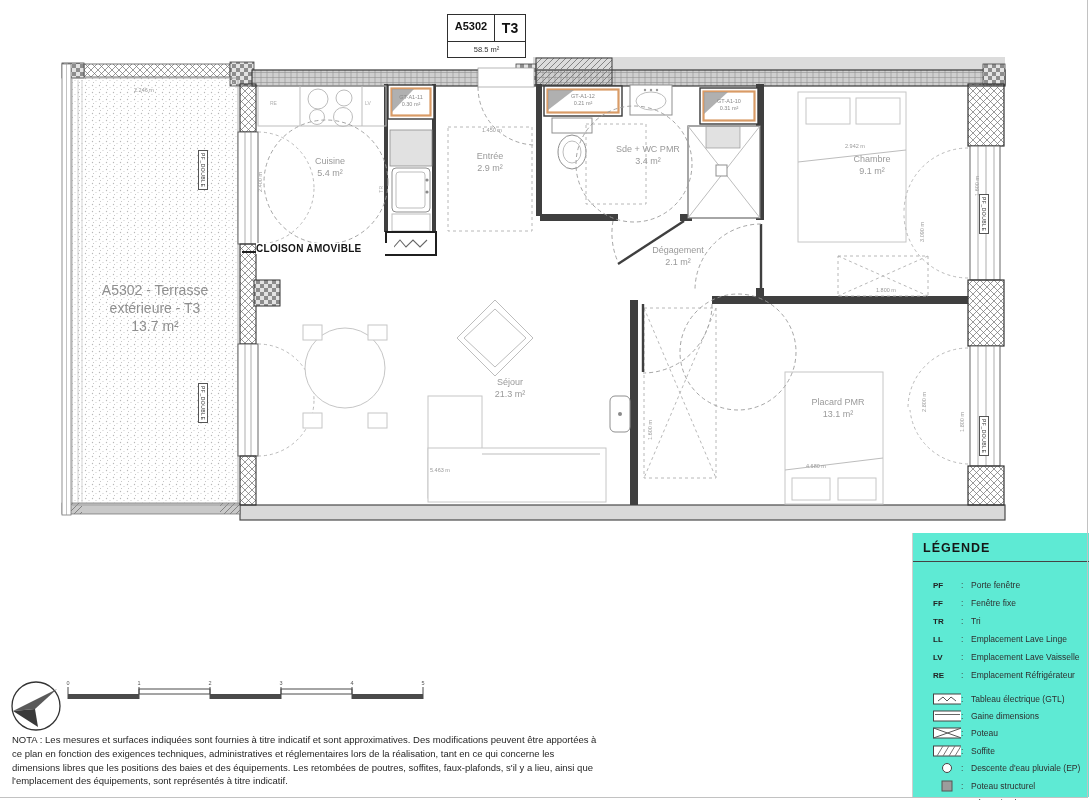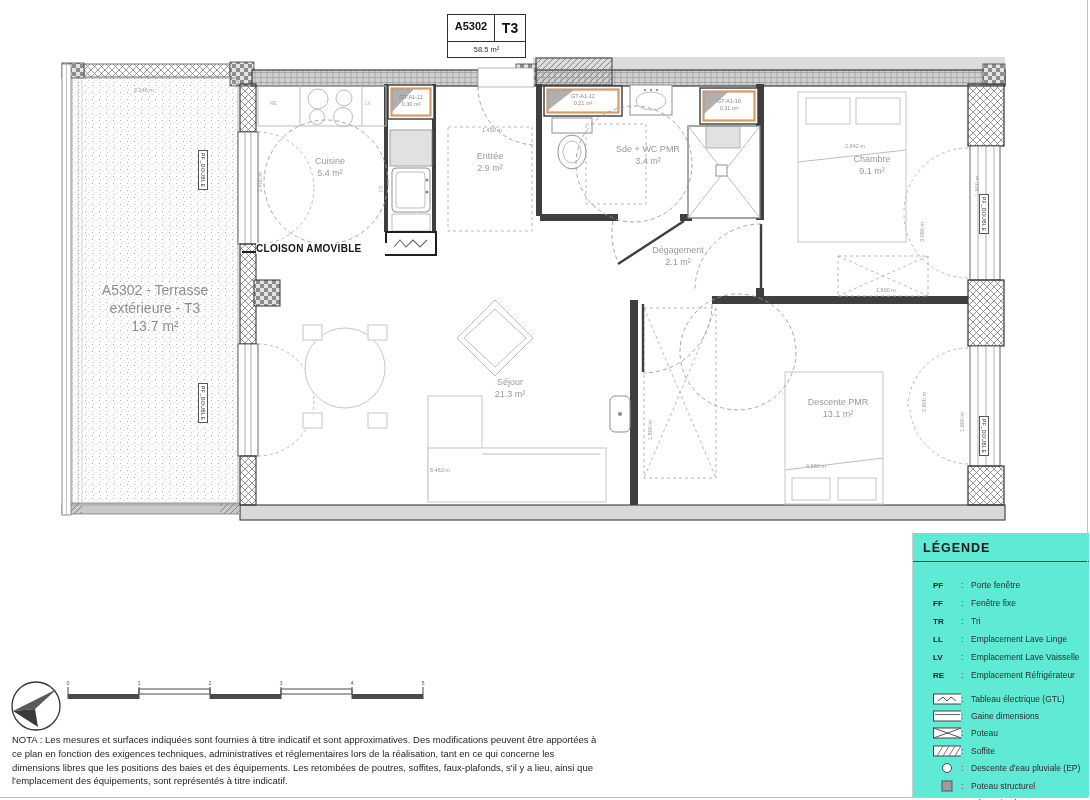--- a/index.html
+++ b/index.html
@@ -278,21 +278,21 @@
   </div>
   <div class="room-label" style="left:628px;top:245px;width:100px">
     <span>Dégagement</span>
     <span>2.1 m²</span>
   </div>
   <div class="room-label" style="left:460px;top:377px;width:100px">
     <span>Séjour</span>
     <span>21.3 m²</span>
   </div>
   <div class="room-label" style="left:788px;top:397px;width:100px">
-    <span>Descente PMR</span>
+    <span>Placard PMR</span>
     <span>13.1 m²</span>
   </div>
 
   <div class="gt-label" style="left:388px;top:94px;width:46px">
     <span>GT-A1-11</span>
     <span>0.30 m²</span>
   </div>
   <div class="gt-label" style="left:545px;top:93px;width:76px">
     <span>GT-A1-12</span>
     <span>0.21 m²</span>

